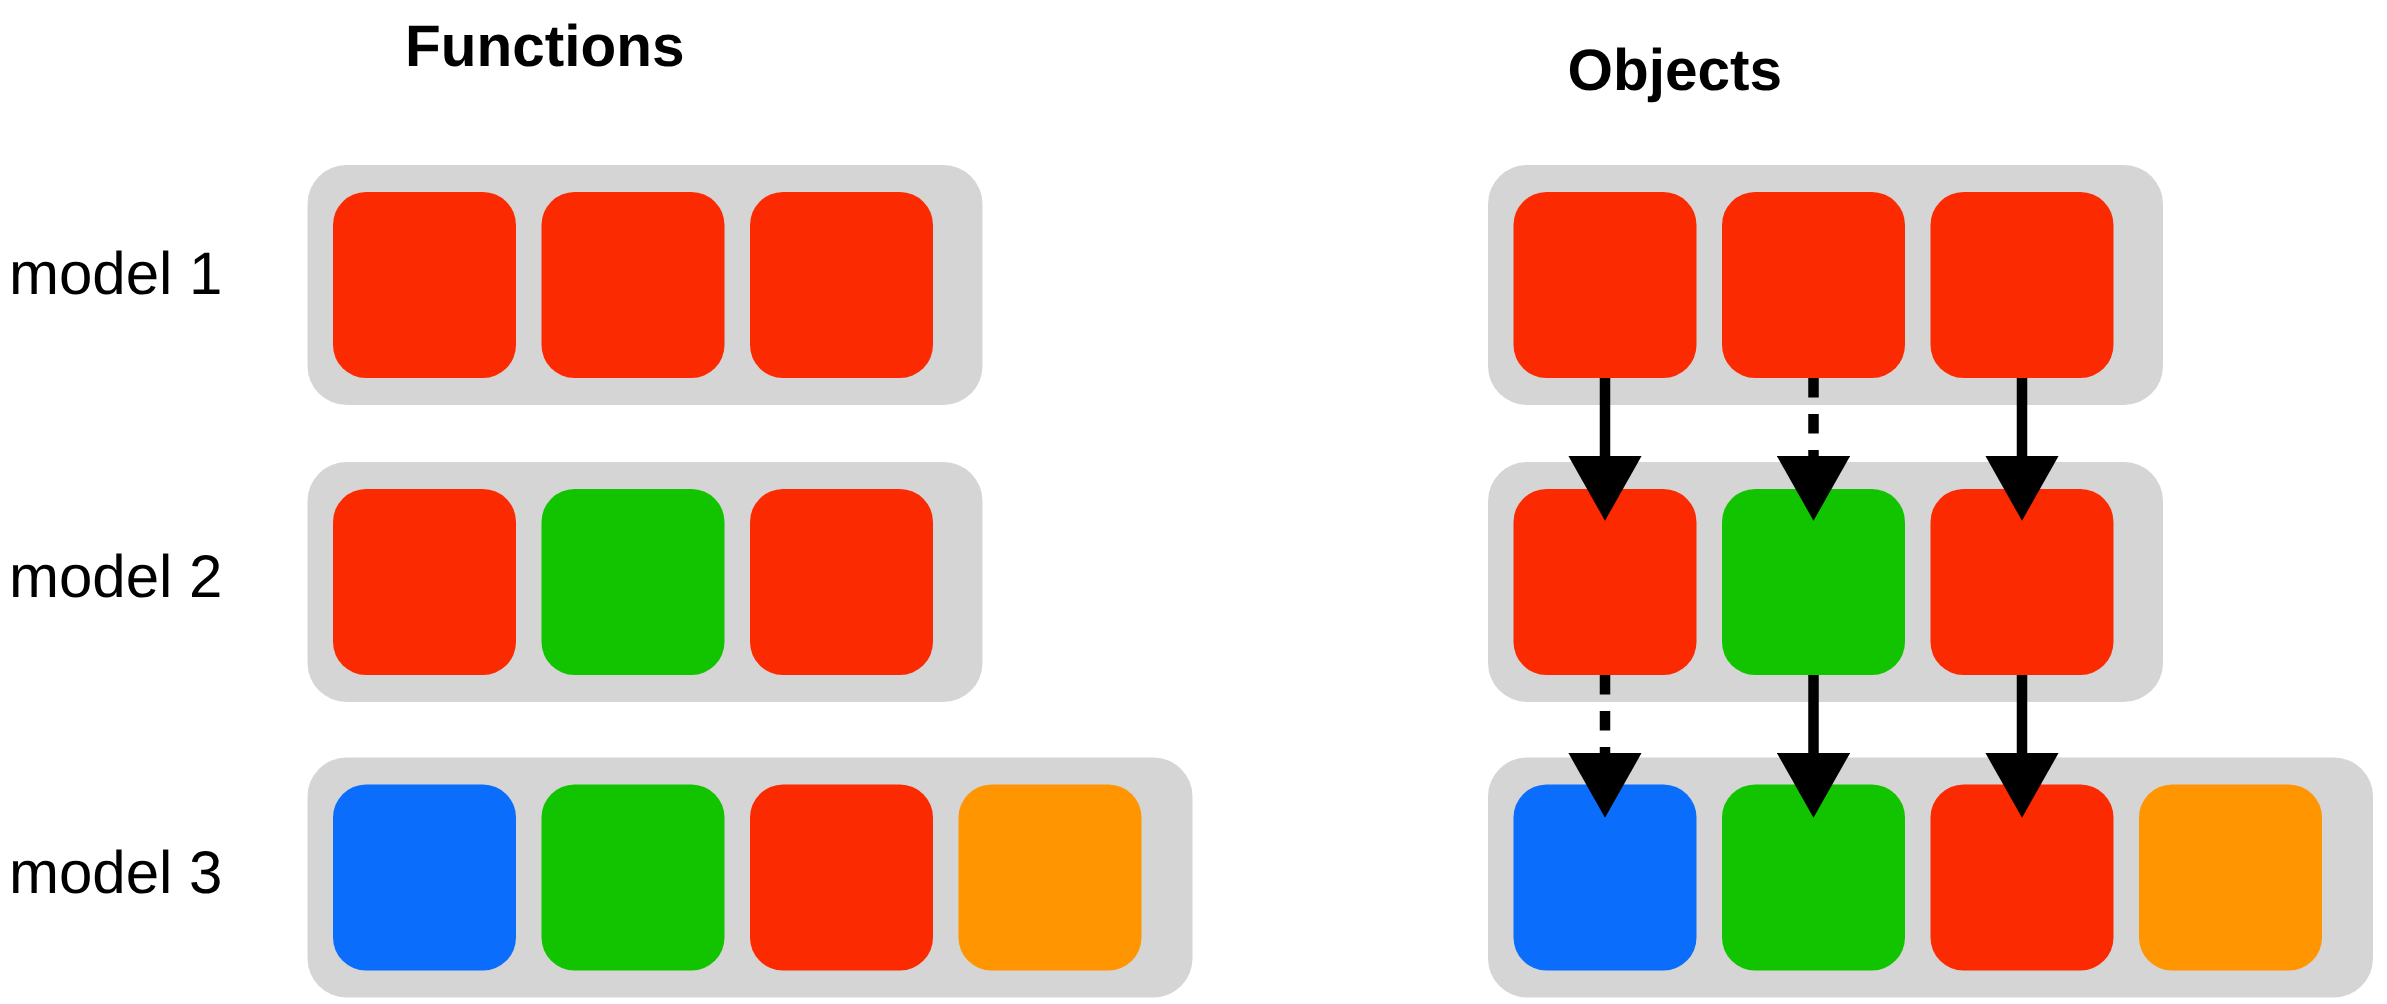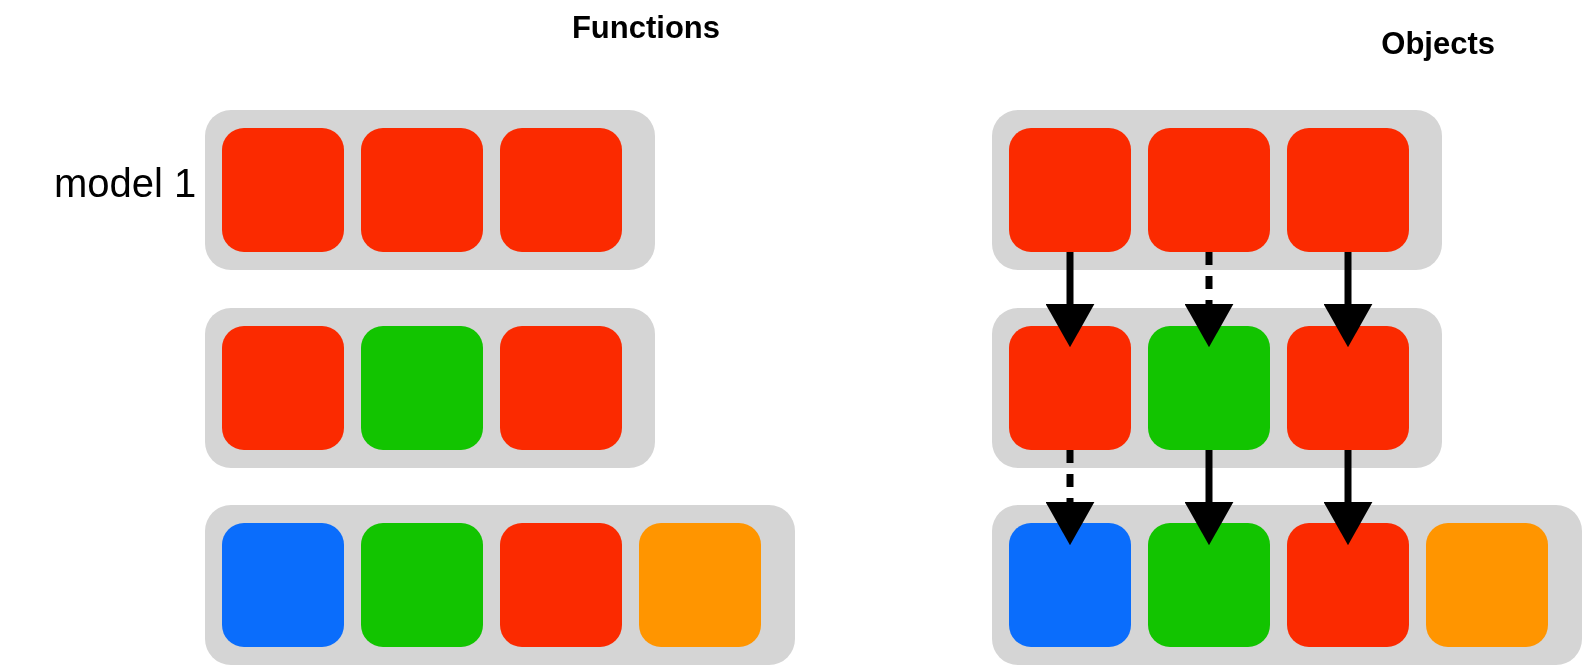--- a/index.html
+++ b/index.html
@@ -15,42 +15,42 @@
     background: #ffffff;
     overflow: hidden;
     font-family: "Liberation Sans", sans-serif;
   }
 
   
   .col-title {
     position: absolute;
     font-family: "Liberation Sans", sans-serif;
     font-weight: bold;
-    font-size: 31px;
+    font-size: 39px;
     line-height: 1;
     color: #000000;
     white-space: nowrap;
-    text-align: right;
+    text-align: left;
   }
   #title-functions { left: 270px; top: 12px; width: 450px; }
   #title-objects   { left: 1045px; top: 28px; width: 450px; }
 
   
   .row-label {
     position: absolute;
     left: 6px;
     width: 190px;
     font-family: "Liberation Sans", sans-serif;
     font-weight: normal;
     font-size: 40px;
     line-height: 1;
     color: #000000;
     white-space: nowrap;
   }
-  #label-model-1 { top: 163px; margin-left: 48px; }
+  #label-model-1 { top: 163px; }
   #label-model-2 { top: 365px; }
   #label-model-3 { top: 562px; }
 
   
   .capsule {
     position: absolute;
     background: #d5d5d5;
     border-radius: 26px;
     box-sizing: border-box;
   }
@@ -79,20 +79,22 @@
 </style>
 </head>
 <body>
 
 <div id="stage">
 
   <div class="col-title" id="title-functions">Functions</div>
   <div class="col-title" id="title-objects">Objects</div>
 
   <div class="row-label" id="label-model-1">model 1</div>
+  <div class="row-label" id="label-model-2">model 2</div>
+  <div class="row-label" id="label-model-3">model 3</div>
 
   <div class="capsule" style="left:205px; top:110px; width:450px; height:160px;">
     <div class="cell red" style="left:17px; top:18px; width:122px; height:124px;"></div>
     <div class="cell red" style="left:156px; top:18px; width:122px; height:124px;"></div>
     <div class="cell red" style="left:295px; top:18px; width:122px; height:124px;"></div>
   </div>
 
   <div class="capsule" style="left:205px; top:308px; width:450px; height:160px;">
     <div class="cell red" style="left:17px; top:18px; width:122px; height:124px;"></div>
     <div class="cell green" style="left:156px; top:18px; width:122px; height:124px;"></div>

